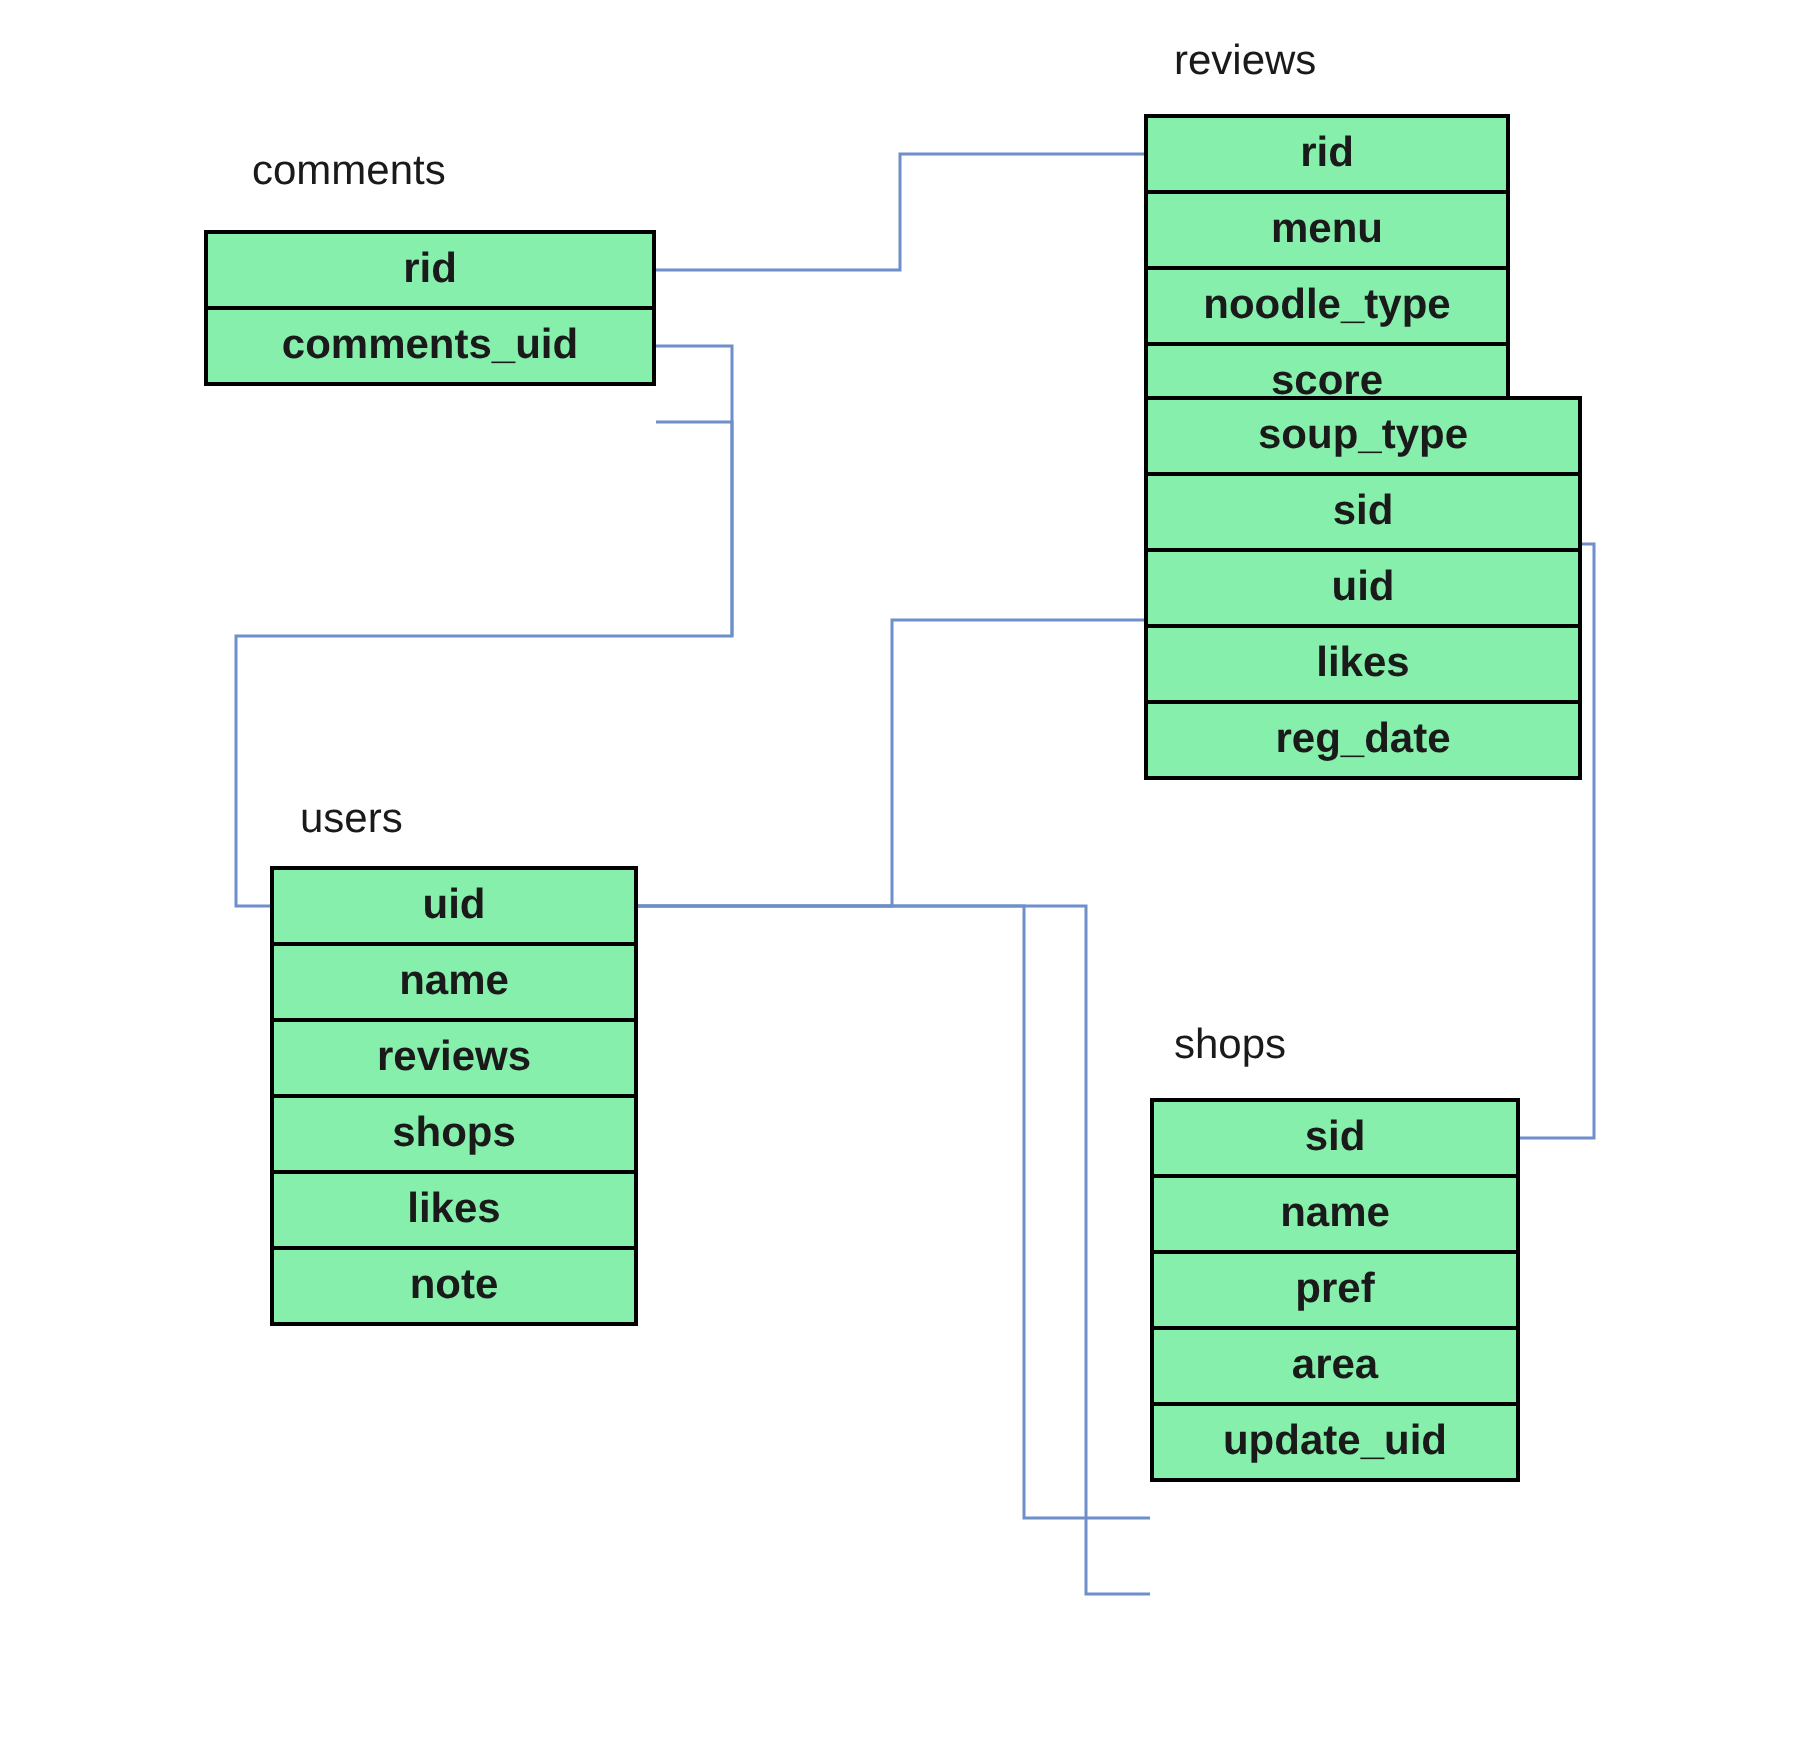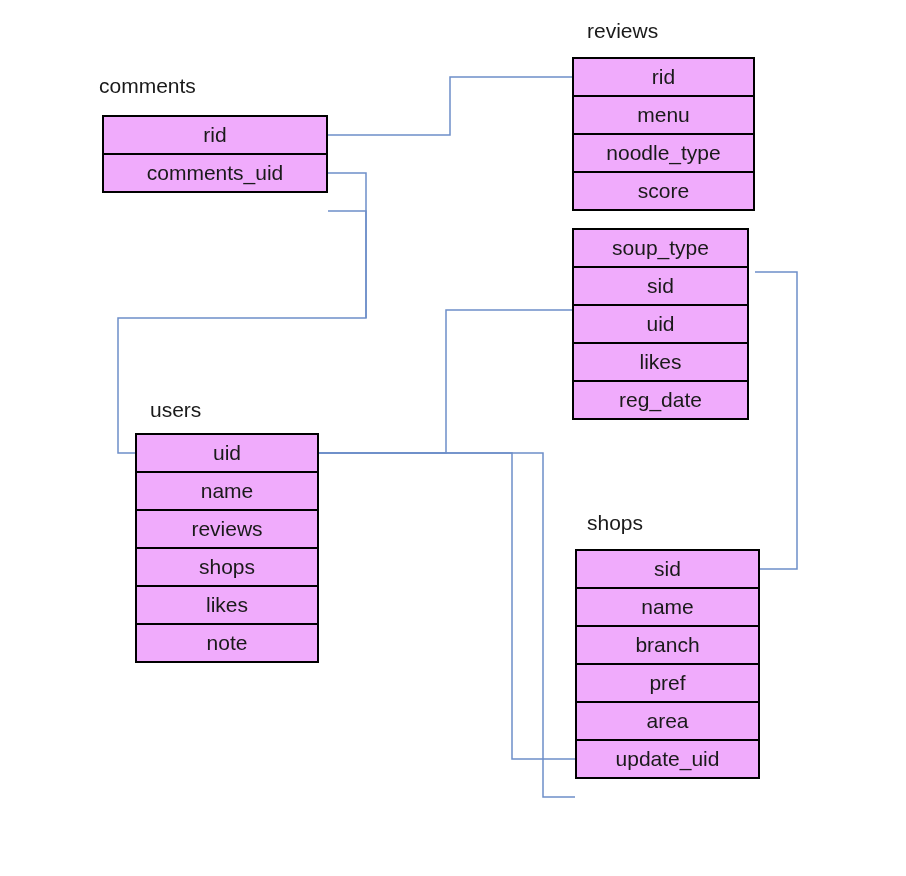--- a/index.html
+++ b/index.html
@@ -37,22 +37,23 @@
     box-sizing: border-box;
   }
   .entity-row {
     height: 36px;
     border-top: 2px solid #000000;
     display: flex;
     align-items: center;
     justify-content: center;
     font-size: 21px;
     color: #1a1a1a;
-    background: #f0abfc;
+    background: #86efac;
     white-space: nowrap;
+    font-weight: bold;
   }
   .entity-row:first-child {
     border-top: none;
   }
 </style>
 </head>
 <body>
 
 <div id="canvas">
 
@@ -61,34 +62,34 @@
       <polyline points="328,135 450,135 450,77 572,77"></polyline>
       <polyline points="328,173 366,173 366,318 118,318 118,453 135,453"></polyline>
       <polyline points="328,211 366,211 366,318"></polyline>
       <polyline points="319,453 446,453 446,310 572,310"></polyline>
       <polyline points="319,453 512,453 512,759 575,759"></polyline>
       <polyline points="319,453 543,453 543,797 575,797"></polyline>
       <polyline points="755,272 797,272 797,569 760,569"></polyline>
     </g>
   </svg>
 
-  <div class="entity-title" style="left:99px; top:74px;text-align:right;">comments</div>
+  <div class="entity-title" style="left:126px; top:74px;text-align:right;">comments</div>
   <div class="entity-table" style="left:102px; top:115px; width:226px;">
     <div class="entity-row">rid</div>
     <div class="entity-row">comments_uid</div>
   </div>
 
   <div class="entity-title" style="left:587px; top:19px;">reviews</div>
   <div class="entity-table" style="left:572px; top:57px; width:183px;">
     <div class="entity-row">rid</div>
     <div class="entity-row">menu</div>
     <div class="entity-row">noodle_type</div>
     <div class="entity-row">score</div>
   </div>
-  <div class="entity-table" style="left:572px; top:228px; width:177px;">
+  <div class="entity-table" style="left:572px; top:198px; width:219px;">
     <div class="entity-row">soup_type</div>
     <div class="entity-row">sid</div>
     <div class="entity-row">uid</div>
     <div class="entity-row">likes</div>
     <div class="entity-row">reg_date</div>
   </div>
 
   <div class="entity-title" style="left:150px; top:398px;">users</div>
   <div class="entity-table" style="left:135px; top:433px; width:184px;">
     <div class="entity-row">uid</div>
@@ -96,19 +97,18 @@
     <div class="entity-row">reviews</div>
     <div class="entity-row">shops</div>
     <div class="entity-row">likes</div>
     <div class="entity-row">note</div>
   </div>
 
   <div class="entity-title" style="left:587px; top:511px;">shops</div>
   <div class="entity-table" style="left:575px; top:549px; width:185px;">
     <div class="entity-row">sid</div>
     <div class="entity-row">name</div>
-    <div class="entity-row">branch</div>
     <div class="entity-row">pref</div>
     <div class="entity-row">area</div>
     <div class="entity-row">update_uid</div>
   </div>
 
 </div>
 
 </body></html>

